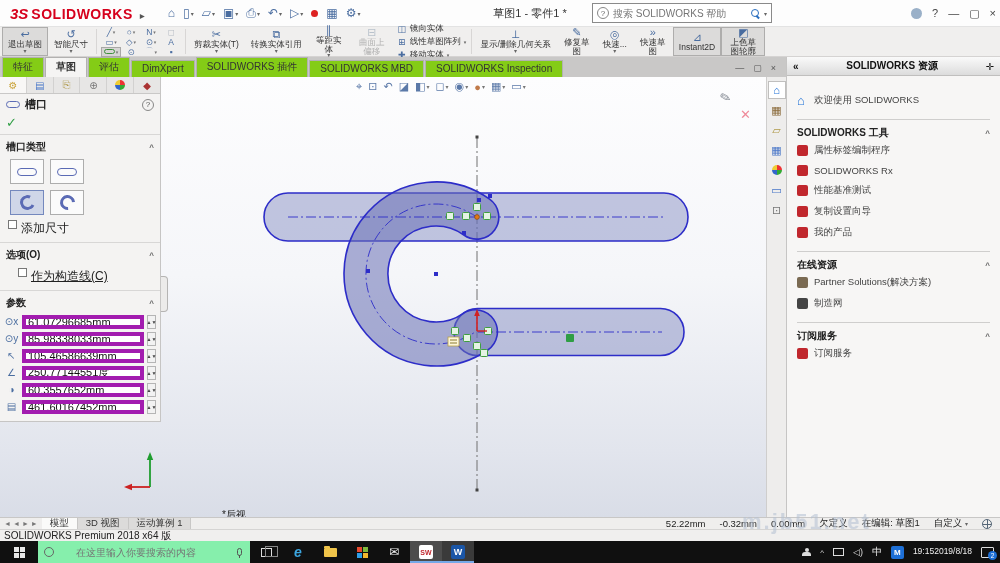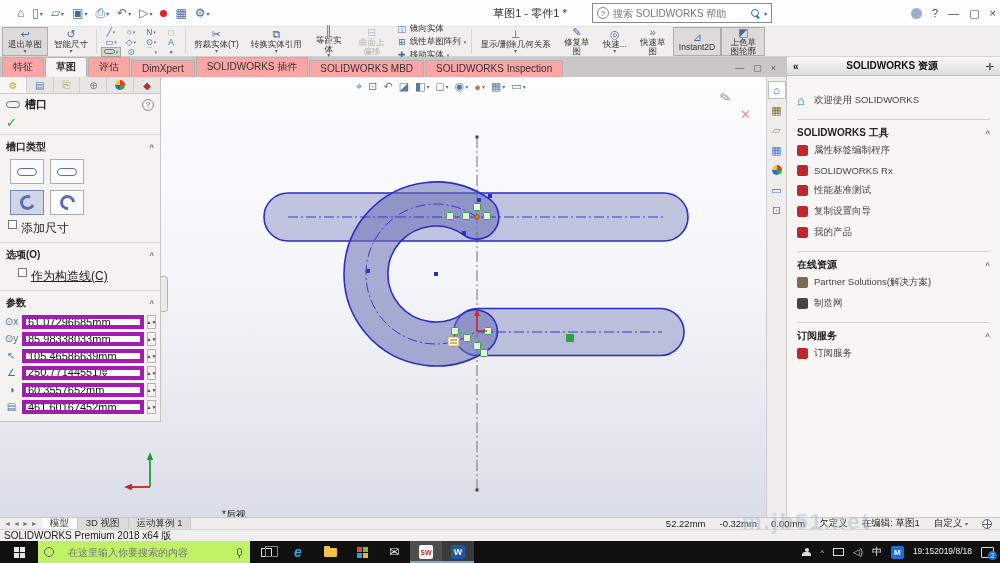--- a/index.html
+++ b/index.html
@@ -42,21 +42,21 @@
   .tcell.pressed{background:#d7d6d5;border-color:#a8a7a6;}
   .tcell.gray{color:#b8bec6;}
   .minipill{width:11px;height:5px;border:1.3px solid #3f8f3f;border-radius:3px;}
   .stack{display:flex;flex-direction:column;justify-content:center;gap:1px;margin:0 3px;}
   .srow{display:flex;align-items:center;gap:3px;font-size:8.5px;color:#333;}
   .srow .ic{font-size:9px;color:#4a6da0;width:10px;text-align:center;}
   .srow .carat{font-size:5px;color:#666;}
 
   
   .cmdtabs{position:absolute;left:0;top:57px;width:786px;height:20px;background:#c9c8c7;display:flex;align-items:flex-end;padding-left:2px;}
-  .ctab{font-size:10px;color:#333;background:#fca5a5;border:1px solid #b2b1b0;border-bottom:none;padding:2px 10px 3px;margin-right:1px;}
+  .ctab{font-size:10px;color:#333;background:#84cc16;border:1px solid #b2b1b0;border-bottom:none;padding:2px 10px 3px;margin-right:1px;}
   .ctab.active{background:#f5f4f3;font-weight:bold;}
   .docwin{margin-left:auto;display:flex;gap:9px;padding:0 10px 4px;font-size:9px;color:#555;}
 
   
   .viewport{position:absolute;left:0;top:77px;width:766px;height:440px;background:linear-gradient(180deg,#fdfdfe 0%,#f5f6f9 45%,#e2e5ed 85%,#d9dde7 100%);overflow:hidden;}
   .doctab{position:absolute;left:6px;top:2px;display:flex;align-items:center;gap:4px;font-size:10px;color:#222;}
   .doctab .tri{color:#555;font-size:9px;}
   .partic{width:9px;height:9px;background:#e0bd4e;border:1px solid #8f7a2a;border-radius:2px;}
   .hud{position:absolute;left:356px;top:3px;display:flex;align-items:center;gap:6px;color:#5b79a8;font-size:11px;}
   .hud .hic{display:flex;align-items:center;gap:1px;}
@@ -114,21 +114,21 @@
   .globe{width:10px;height:10px;border:1px solid #567;border-radius:50%;position:relative;}
   .globe::before{content:"";position:absolute;left:0;top:4px;width:8px;height:1px;background:#567;}
   .globe::after{content:"";position:absolute;left:3.5px;top:0;width:1px;height:8px;background:#567;}
   .statusrow{position:absolute;left:0;top:529px;width:1000px;height:12px;background:#f0efee;border-top:1px solid #d5d4d3;display:flex;align-items:center;padding:0 4px;font-size:10px;color:#222;}
 
   
   .taskbar{position:absolute;left:0;top:541px;width:1000px;height:22px;background:#101010;display:flex;align-items:stretch;color:#eee;}
   .startbtn{width:38px;display:flex;align-items:center;justify-content:center;}
   .winflag{display:grid;grid-template-columns:5px 5px;grid-template-rows:5px 5px;gap:1px;}
   .winflag span{background:#e8e8e8;}
-  .tbsearch{width:212px;background:#bef264;display:flex;align-items:center;gap:14px;padding:0 6px;color:#555;}
+  .tbsearch{width:212px;background:#86efac;display:flex;align-items:center;gap:22px;padding:0 6px;color:#555;}
   .cring{width:10px;height:10px;border:1.5px solid #666;border-radius:50%;flex:0 0 auto;}
   .tbsearch input{border:none;outline:none;background:transparent;font-size:10px;flex:1;color:#444;min-width:5px;}
   .micb{width:5px;height:8px;border:1px solid #555;border-radius:3px;position:relative;flex:0 0 auto;margin-right:2px;}
   .micb::after{content:"";position:absolute;left:1px;bottom:-3px;width:1px;height:3px;background:#555;}
   .tbicon{width:32px;display:flex;align-items:center;justify-content:center;font-size:12px;}
   .tbicon.open{background:#3a3a3a;box-shadow:inset 0 -2px 0 #76a9e8;}
   .tbicon.focus{background:#4d4d4d;}
   .tvico{width:11px;height:9px;border:1px solid #ddd;position:relative;}
   .tvico::after{content:"";position:absolute;left:3px;top:-3px;width:11px;height:9px;border:1px solid #888;}
   .edge{color:#3ca6e0;font-weight:bold;font-style:italic;font-size:14px;}
@@ -153,20 +153,25 @@
   .notif .badge{position:absolute;right:-4px;bottom:-3px;width:9px;height:9px;border-radius:50%;background:#1d6fd6;color:#fff;font-size:6.5px;display:flex;align-items:center;justify-content:center;}
 
   .watermark{position:absolute;left:742px;top:509px;font-size:22px;font-weight:bold;letter-spacing:2px;color:rgba(178,192,210,0.55);pointer-events:none;}
 </style>
 </head>
 <body>
 
 <div class="screen">
 
   <div class="titlebar">
+    <div class="logo">
+      <span class="logo-mark">3S</span>
+      <span class="logo-text">SOLIDWORKS</span>
+      <span class="logo-arrow">▸</span>
+    </div>
     <div class="qat">
       <span class="qbtn">
           <span>⌂</span>
         </span>
       <span class="qbtn">
           <span>▯</span>
           <span class="carat">▾</span>
         </span>
       <span class="qbtn">
           <span>▱</span>

